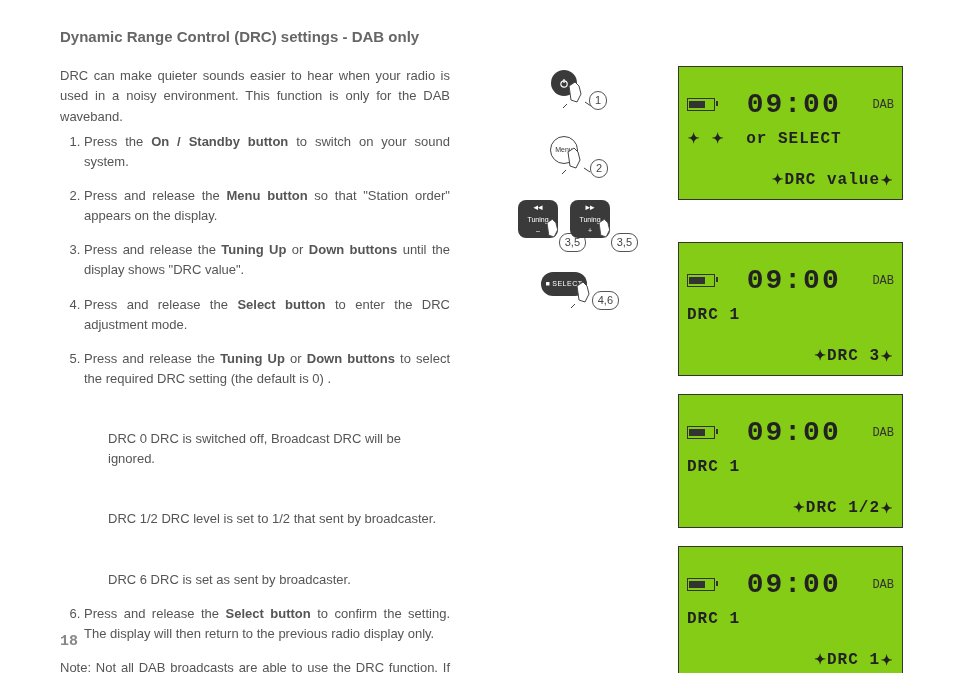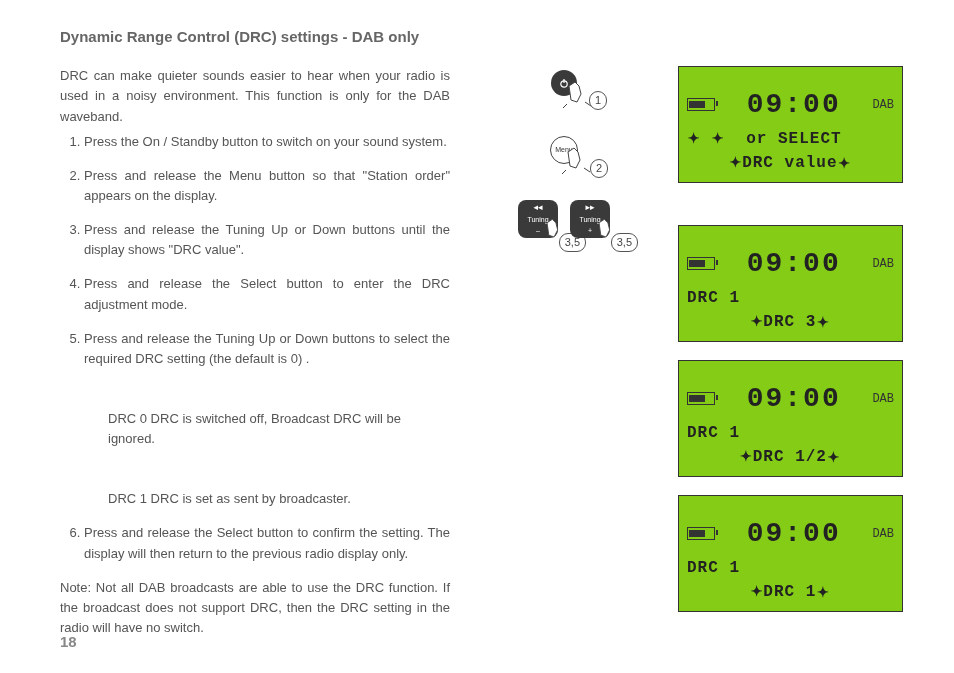--- a/index.html
+++ b/index.html
@@ -49,28 +49,29 @@
     margin-bottom: 14px;
     text-align: justify;
   }
   .sublist {
     margin-top: 4px;
     padding-left: 24px;
     text-align: left;
   }
   .sublist div { margin-bottom: 5px; margin-top: 40px; }
   .note { margin-top: 8px; }
-  .bold { font-weight: normal; }
+  .bold { font-weight: bold; }
   .pagenum {
     position: absolute;
     left: 60px;
     bottom: 20px;
     font-weight: bold;
     font-size: 15px;
     color: #888;
+    font-family: Liberation Mono, monospace;
   }
 
   
   .icon-block {
     display: flex;
     align-items: flex-start;
     justify-content: center;
     position: relative;
     margin-bottom: 25px;
   }
@@ -134,21 +135,21 @@
   .dab { font-size: 12px; color: #333; }
   .lcd-line {
     font-size: 16px; font-weight: bold; color: #222;
     display: flex; align-items: center;
     letter-spacing: 1px;
   }
   .arrow {
     font-family: Arial, sans-serif;
     font-size: 14px; width: 14px; text-align: center;
   }
-  .flex-between { display: flex; justify-content: center; align-items: center; }
+  .flex-between { display: flex; justify-content: flex-end; align-items: center; margin-top: 17px; }
 
   svg.hand-svg { position: absolute; }
 </style>
 </head>
 <body>
 
 <div class="page">
 
   <div class="title">Dynamic Range Control (DRC) settings - DAB only</div>
 
@@ -167,21 +168,22 @@
         <li>
           <span>Press and release the </span><span class="bold">Tuning Up</span><span> or </span><span class="bold">Down buttons</span><span> until the display shows "DRC value".</span>
         </li>
         <li>
           <span>Press and release the </span><span class="bold">Select button</span><span> to enter the DRC adjustment mode.</span>
         </li>
         <li>
           <span>Press and release the </span><span class="bold">Tuning Up</span><span> or </span><span class="bold">Down buttons</span><span> to select the required DRC setting (the default is 0) .</span>
           <div class="sublist">
             <div>DRC 0  DRC is switched off, Broadcast DRC will be ignored.</div>
-            <div>DRC 1  DRC is set as sent by broadcaster.</div>
+            <div>DRC 1/2 DRC level is set to 1/2 that sent by broadcaster.</div>
+            <div>DRC 6  DRC is set as sent by broadcaster.</div>
           </div>
         </li>
         <li>
           <span>Press and release the </span><span class="bold">Select button</span><span> to confirm the setting. The display will then return to the previous radio display only.</span>
         </li>
       </ol>
 
       <div class="note">Note: Not all DAB broadcasts are able to use the DRC function. If the broadcast does not support DRC, then the DRC setting in the radio will have no switch.</div>
     </div>
 
@@ -234,20 +236,34 @@
             <div>Tuning</div>
             <div>+</div>
           </div>
           <svg class="hand-svg" width="30" height="30" viewBox="0 0 34 34" style="left:22px; top:14px;">
             <path d="M8 10 L14 6 L18 10 L20 18 L16 26 L10 24 Z" fill="#fff" stroke="#444" stroke-width="1"></path>
           </svg>
           <span class="num-bubble" style="right:-28px;">3,5</span>
         </div>
       </div>
 
+      <div class="icon-block" style="margin-top:34px;">
+        <div class="mid-row">
+          <div class="oval-btn">
+            <span style="margin-right:2px;">■</span>
+              <span>SELECT</span>
+          </div>
+          <svg class="hand-svg" width="34" height="34" viewBox="0 0 34 34" style="left:28px; top:4px;">
+            <path d="M8 10 L14 6 L18 10 L20 18 L16 26 L10 24 Z" fill="#fff" stroke="#444" stroke-width="1"></path>
+            <line x1="6" y1="28" x2="2" y2="32" stroke="#444"></line>
+              <line x1="24" y1="26" x2="30" y2="30" stroke="#444"></line>
+          </svg>
+          <span class="num-bubble" style="right:-32px;">4,6</span>
+        </div>
+      </div>
 
     </div>
 
     <div class="right">
 
       <div class="lcd">
         <div class="lcd-top">
           <div class="batt">
               <div class="batt-fill"></div>
             </div>

